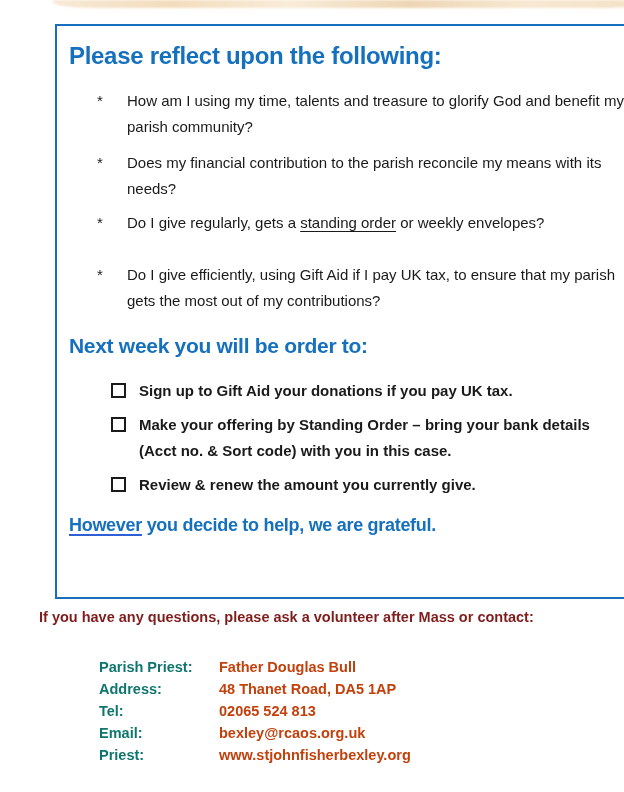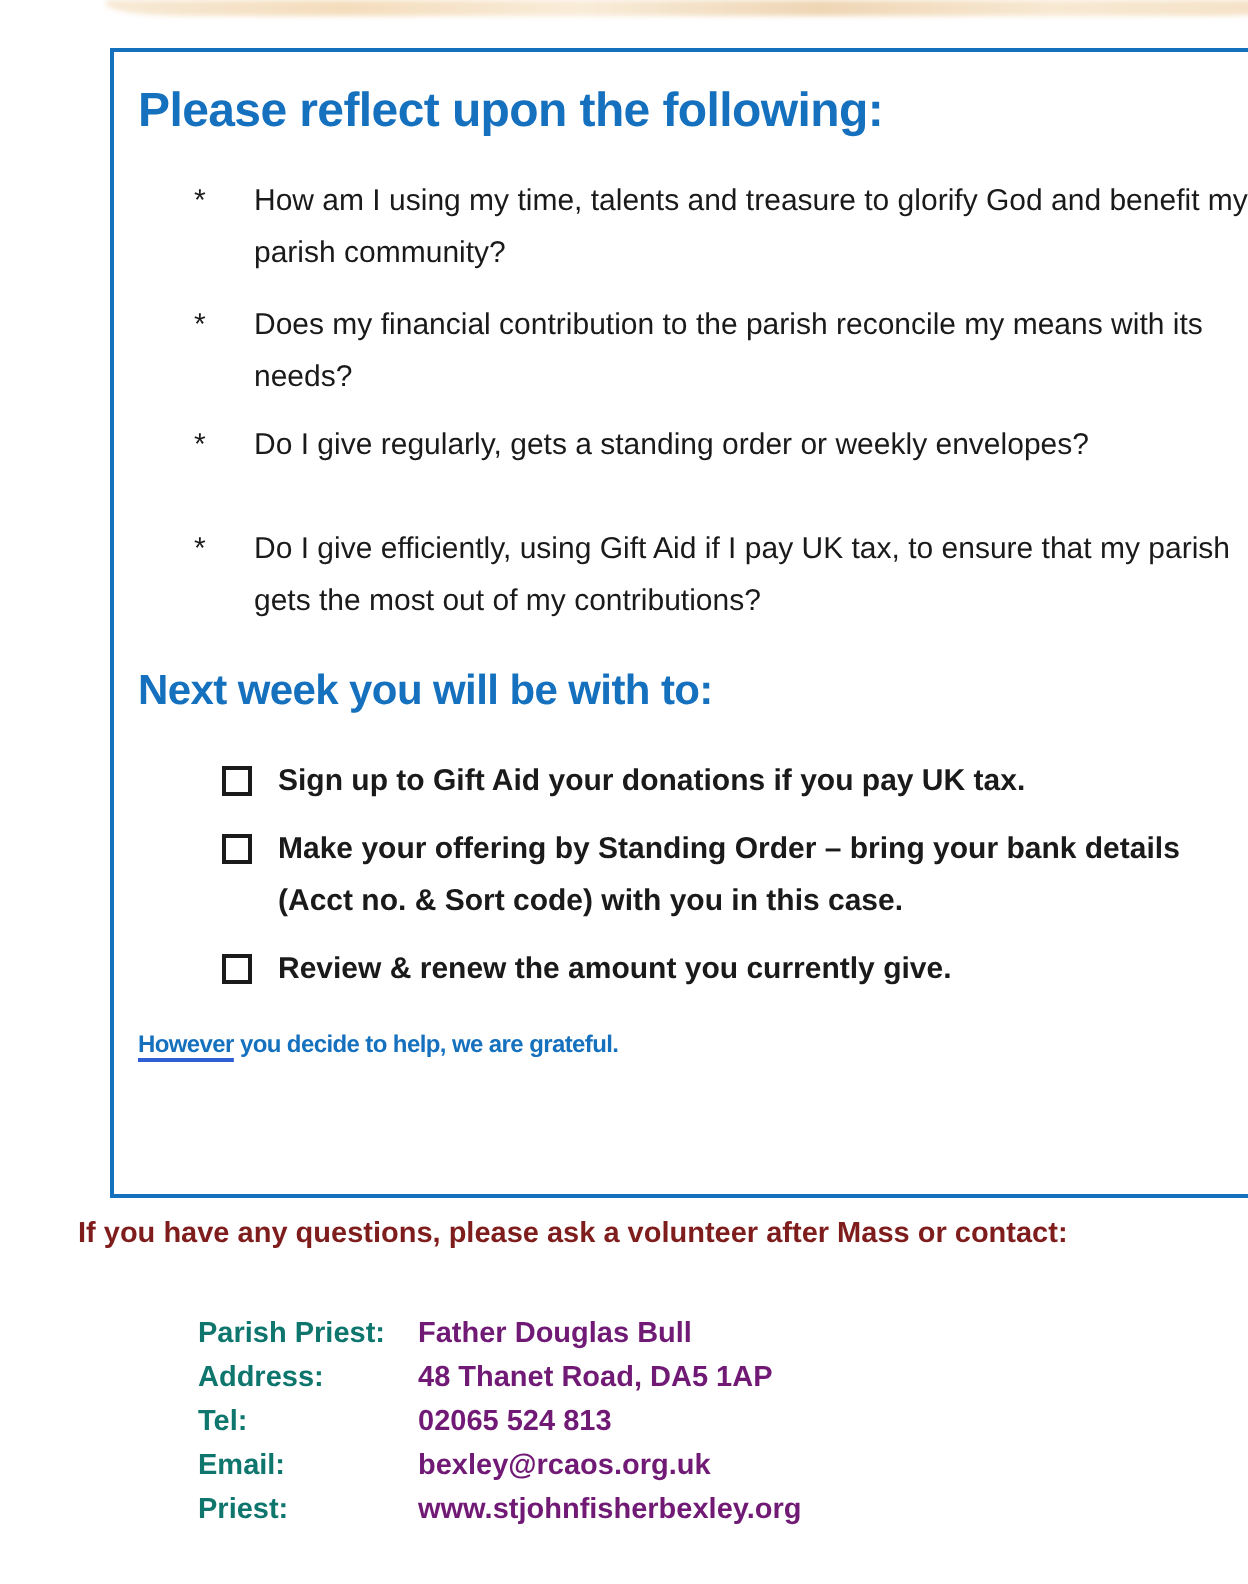--- a/index.html
+++ b/index.html
@@ -24,57 +24,57 @@
       border: 2px solid #1570be;
     }
 
     .heading {
       position: absolute; color: #1570be; font-weight: bold;
       font-family: "Liberation Sans", sans-serif;
       letter-spacing: -0.3px;
     }
     .heading-main { left: 12px; top: 16px; font-size: 24px; }
     .heading-next { left: 12px; top: 308px; font-size: 21px; }
-    .heading-grateful { left: 12px; top: 489px; font-size: 12px; }
+    .heading-grateful { left: 12px; top: 489px; font-size: 18px; }
     .heading-grateful .u {
       text-decoration: underline; text-decoration-color: #2f5fd4;
       text-decoration-thickness: 2px; text-underline-offset: 3px;
     }
 
     .bullets { position: absolute; left: 0; top: 62px; width: 596px; }
     .bullet {
       position: absolute; left: 40px; width: 540px;
       font-size: 15px; line-height: 26px; color: #1a1a1a;
     }
     .bullet .star {
       position: absolute; left: 0; top: 0; width: 14px; font-size: 15px;
     }
     .bullet .text { position: absolute; left: 30px; width: 510px; }
-    .bullet .u { text-underline-offset: 3px; }
+    .bullet .u { text-decoration: underline; text-underline-offset: 3px; }
 
     .checks { position: absolute; left: 0; top: 0; width: 596px; }
     .check {
       position: absolute; left: 54px; width: 520px;
       font-size: 15px; line-height: 26px; color: #1a1a1a;
     }
     .check .box {
       position: absolute; left: 0; top: 5px; width: 15px; height: 15px;
       border: 2px solid #1a1a1a; background: #fff;
     }
     .check .text { position: absolute; left: 28px; width: 490px; font-weight: bold; }
 
     .questions {
       position: absolute; left: 4px; top: 609px;
       color: #7f1d1d; font-weight: bold; font-size: 14.5px;
     }
 
     .contact { position: absolute; left: 64px; top: 656px; }
     .contact-row { position: relative; height: 22px; font-size: 14.5px; font-weight: bold; line-height: 22px; }
     .contact-row .label { position: absolute; left: 0; color: #0f766e; white-space: nowrap; }
-    .contact-row .value { position: absolute; left: 110px; color: #701a75; white-space: nowrap; text-align: center; }
+    .contact-row .value { position: absolute; left: 120px; color: #c2410c; white-space: nowrap; text-align: center; }
   </style>
 </head>
 <body>
 
 <div class="page">
 
   <div class="top-image"></div>
 
   <div class="reflect-box">
 
@@ -92,21 +92,21 @@
       <div class="bullet" style="top:122px;">
         <span class="star">*</span>
         <span class="text"><span>Do I give regularly, gets a </span><span class="u">standing order</span><span> or weekly envelopes?</span></span>
       </div>
       <div class="bullet" style="top:174px;">
         <span class="star">*</span>
         <span class="text">Do I give efficiently, using Gift Aid if I pay UK tax, to ensure that my parish gets the most out of my contributions?</span>
       </div>
     </div>
 
-    <div class="heading heading-next">Next week you will be with to:</div>
+    <div class="heading heading-next">Next week you will be order to:</div>
 
     <div class="checks">
       <div class="check" style="top:352px;">
         <span class="box"></span>
         <span class="text">Sign up to Gift Aid your donations if you pay UK tax.</span>
       </div>
       <div class="check" style="top:386px;">
         <span class="box"></span>
         <span class="text">Make your offering by Standing Order – bring your bank details (Acct no. &amp; Sort code) with you in this case.</span>
       </div>

